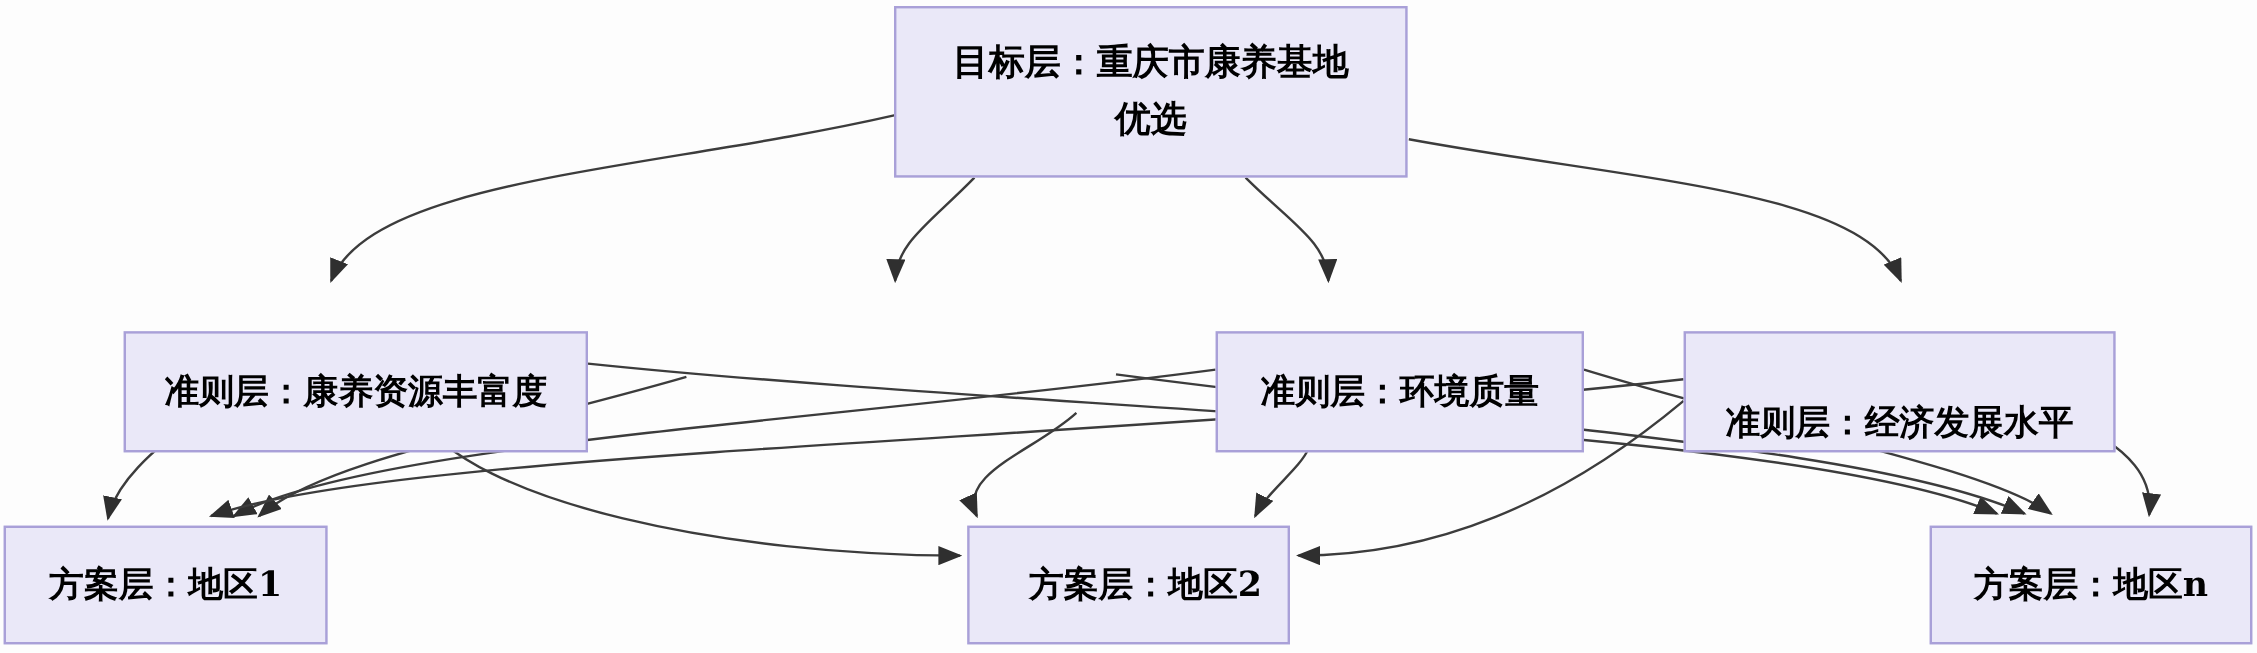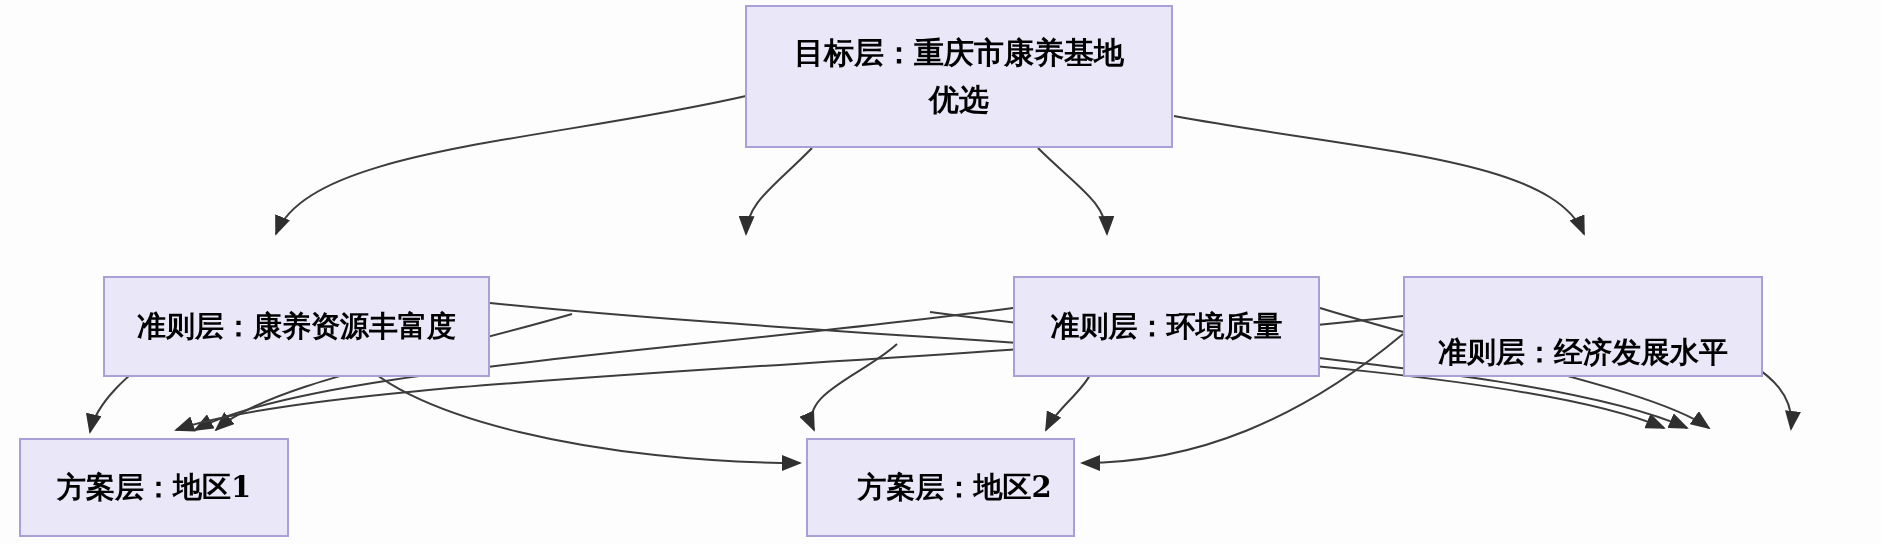--- a/index.html
+++ b/index.html
@@ -47,21 +47,21 @@
     margin-top: 34px;
   }
   .node-c1 { left: 103px;  width: 387px; }
   .node-c2 { left: 572px;  width: 358px; }
   .node-c3 { left: 1013px; width: 307px; }
   .node-c4 { left: 1403px; width: 360px; align-items: flex-end; }
   .node-alt {
     top: 438px; height: 99px;
     font-size: 29px;
   }
-  .node-a1 { left: 3px;    width: 270px; margin-left: 16px; }
+  .node-a1 { left: 3px;    width: 270px; }
   .node-a2 { left: 806px;  width: 269px; padding-left: 28px; }
   .node-a3 { left: 1608px; width: 269px; }
 </style>
 </head>
 <body>
 
 <div class="canvas">
 
   <svg class="edges" viewBox="0 0 1881 544" xmlns="http://www.w3.org/2000/svg">
     <defs>
@@ -106,14 +106,17 @@
   <div class="node node-criteria node-c4">
     <span>准则层：经济发展水平</span>
   </div>
 
   <div class="node node-alt node-a1">
     <span>方案层：地区1</span>
   </div>
   <div class="node node-alt node-a2">
     <span>方案层：地区2</span>
   </div>
+  <div class="node node-alt node-a3">
+    <span>方案层：地区n</span>
+  </div>
 
 </div>
 
 </body></html>

